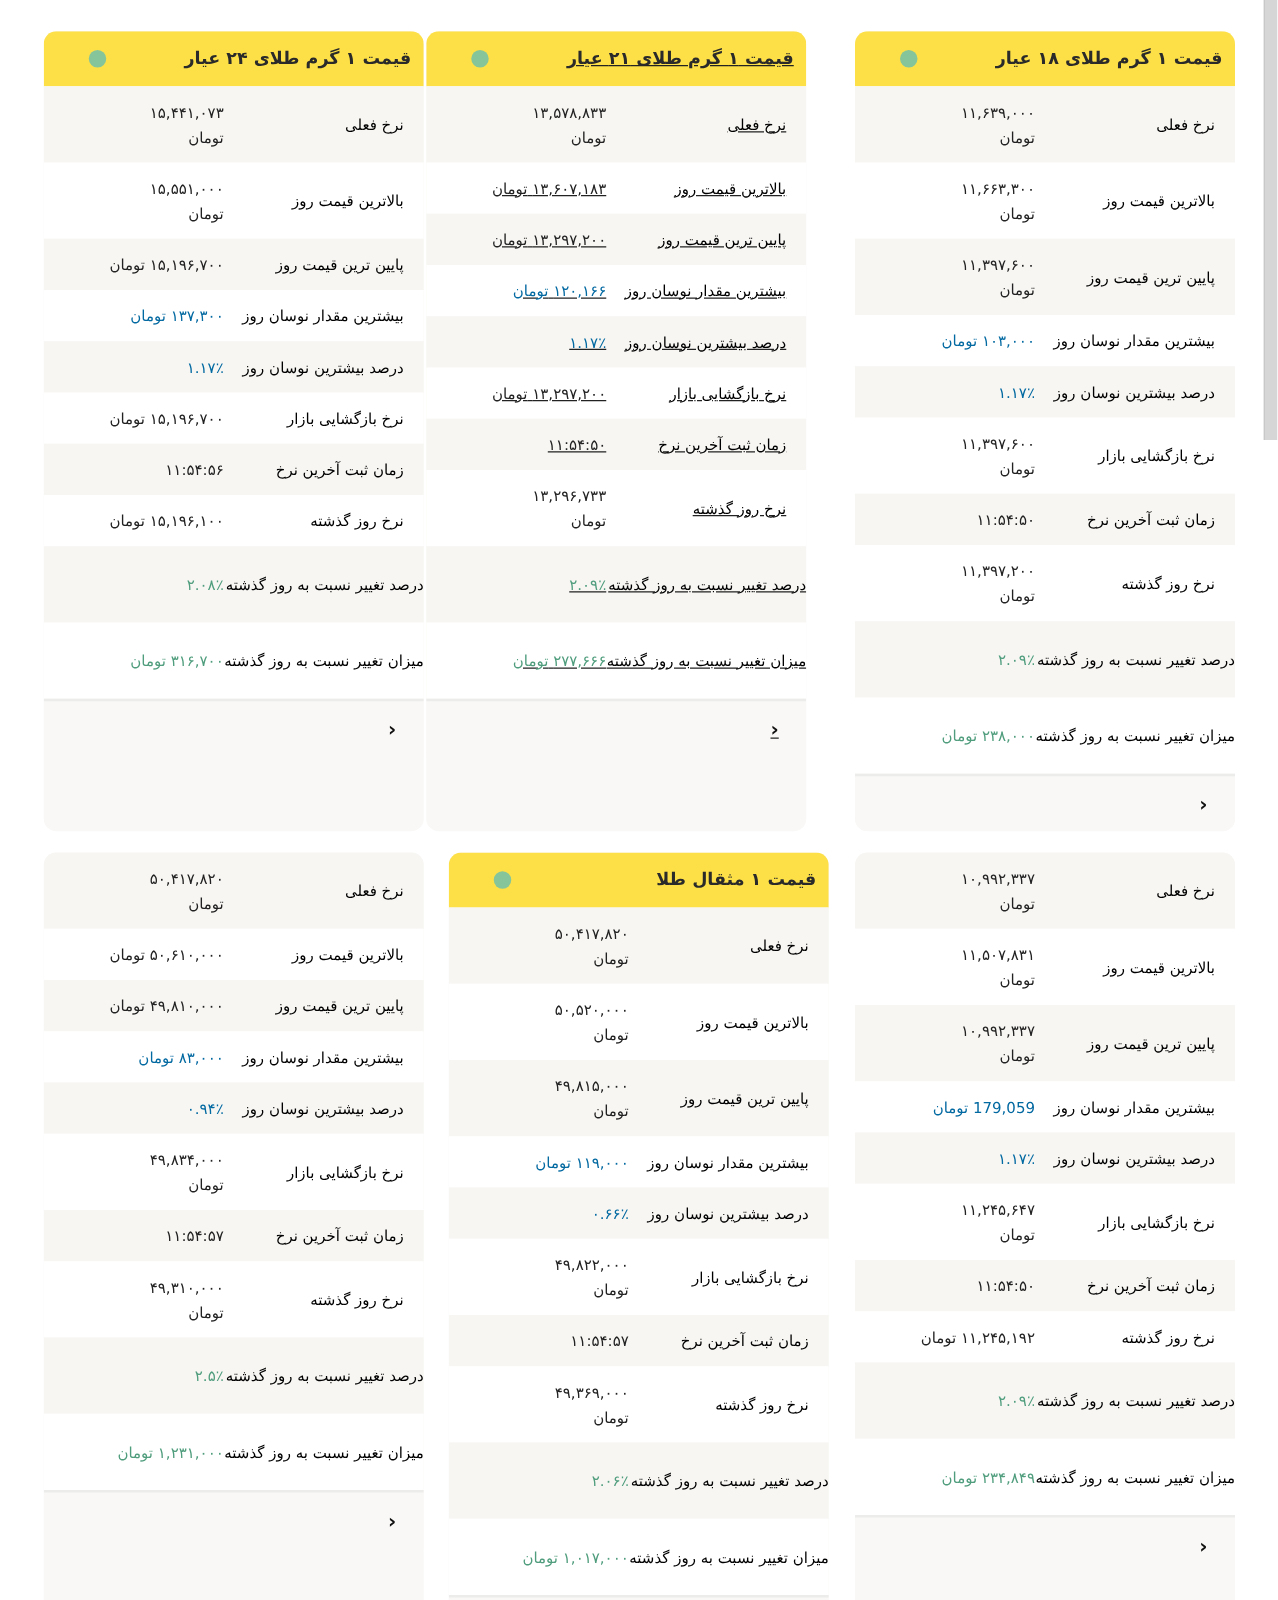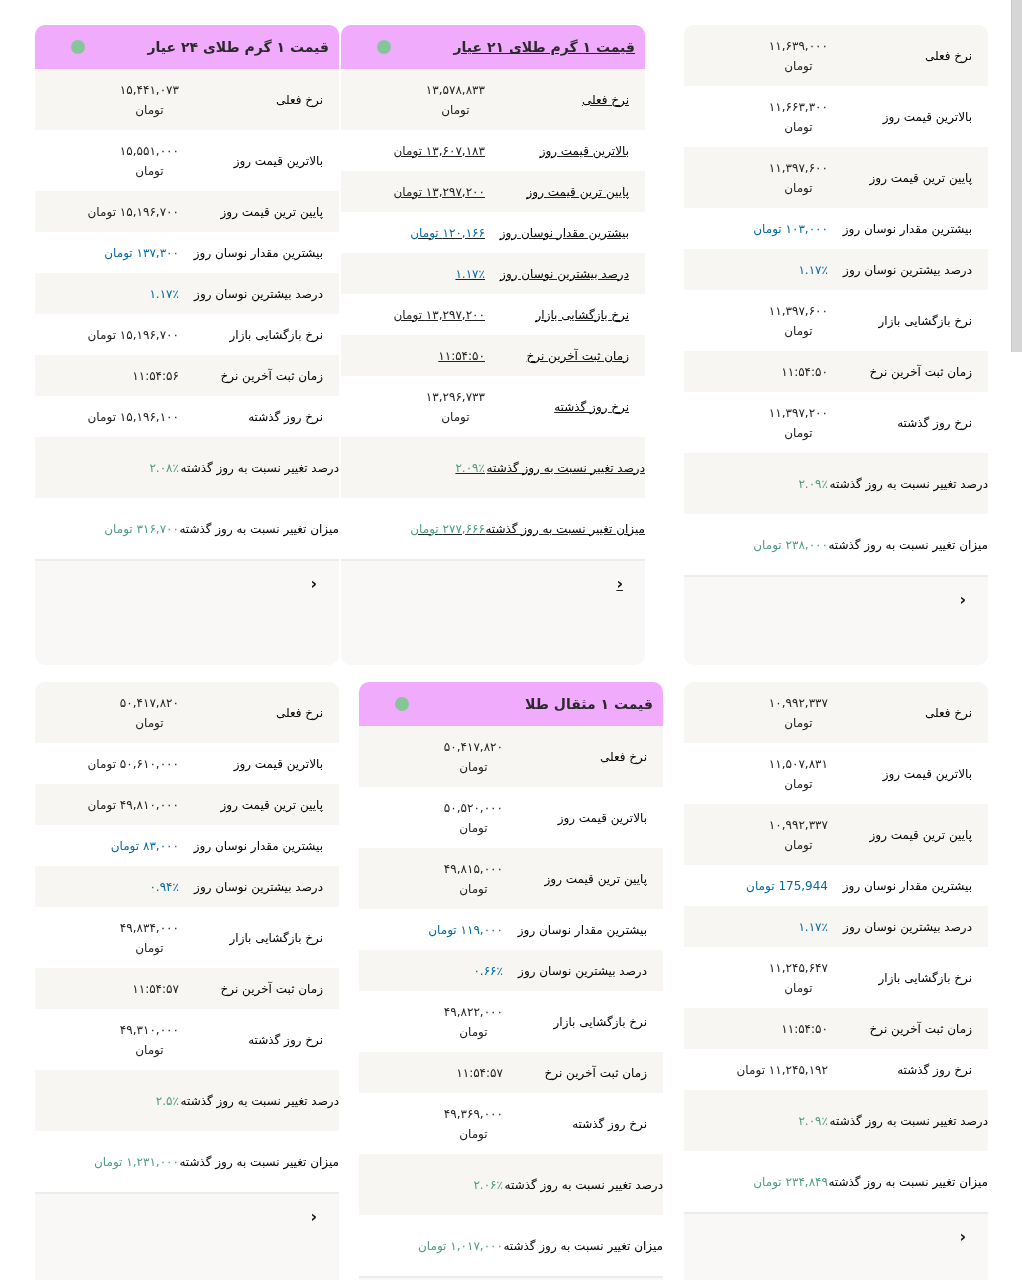--- a/index.html
+++ b/index.html
@@ -11,21 +11,21 @@
   }
   .grid {
     position: absolute; left: 0; top: 0; width: 1022px;
   }
   .card {
     position: absolute; width: 304px;
     background: #f9f8f6; border-radius: 10px; overflow: hidden;
     direction: rtl;
   }
   .card-header {
-    height: 44px; background: #f0abfc;
+    height: 44px; background: #fde047;
     display: flex; align-items: center; justify-content: space-between;
     padding: 0 10px 0 36px; box-sizing: border-box;
   }
   .card-title { font-size: 14px; font-weight: bold; color: #2a2a2a; white-space: nowrap; }
   .status-dot { width: 14px; height: 14px; border-radius: 50%; background: #86c59a; }
   .row {
     display: flex; align-items: center; box-sizing: border-box;
     min-height: 41px; padding: 0;
   }
   .row:nth-child(odd) { background: #f7f6f3; }
@@ -33,40 +33,44 @@
   .row.tall { min-height: 61px; }
   .row-label {
     width: 160px; flex: 0 0 160px; font-size: 12px; color: #000000;
     padding-right: 16px; box-sizing: border-box; line-height: 20px;
   }
   .row-label.wrap { padding-right: 0; }
   .row-value {
     flex: 1; font-size: 12px; color: #222; direction: rtl; text-align: right;
     padding-left: 0; box-sizing: border-box; line-height: 20px;
   }
-  .row-value .v-inner { display: inline-block; text-align: center; }
+  .row-value .v-inner { display: inline-block; text-align: right; }
   .row-value.red { color: #0369a1; }
   .row-value.green { color: #4f9d7d; }
   .rows { }
   .card-footer {
     border-top: 2px solid #ececea; height: 44px; display: flex; align-items: center;
     padding-right: 22px; background: #f9f8f6;
   }
   .chev { font-size: 16px; font-weight: bold; color: #111; }
   .scrollbar {
     position: absolute; right: 0; top: 0; width: 10px; height: 352px;
     background: #d6d6d6; border-left: 1px solid #c8c8c8;
   }
 </style>
 </head>
 <body>
 
 <div class="grid">
 
   <div class="card" style="left:684px; top:25px; height:640px;">
+      <div class="card-header">
+        <span class="card-title">قیمت ۱ گرم طلای ۱۸ عیار</span>
+        <span class="status-dot"></span>
+      </div>
       <div class="rows">
         <div class="row tall">
           <div class="row-label">نرخ فعلی</div>
           <div class="row-value"><span class="v-inner"><span>۱۱,۶۳۹,۰۰۰</span><br><span>تومان</span></span></div>
         </div>
         <div class="row tall">
           <div class="row-label">بالاترین قیمت روز</div>
           <div class="row-value"><span class="v-inner"><span>۱۱,۶۶۳,۳۰۰</span><br><span>تومان</span></span></div>
         </div>
         <div class="row tall">
@@ -220,21 +224,21 @@
         <div class="row tall">
           <div class="row-label">بالاترین قیمت روز</div>
           <div class="row-value"><span class="v-inner"><span>۱۱,۵۰۷,۸۳۱</span><br><span>تومان</span></span></div>
         </div>
         <div class="row tall">
           <div class="row-label">پایین ترین قیمت روز</div>
           <div class="row-value"><span class="v-inner"><span>۱۰,۹۹۲,۳۳۷</span><br><span>تومان</span></span></div>
         </div>
         <div class="row">
           <div class="row-label">بیشترین مقدار نوسان روز</div>
-          <div class="row-value red"><span>175,944</span> <span>تومان</span></div>
+          <div class="row-value red"><span>179,059</span> <span>تومان</span></div>
         </div>
         <div class="row">
           <div class="row-label">درصد بیشترین نوسان روز</div>
           <div class="row-value red"><span>۱.۱۷٪</span></div>
         </div>
         <div class="row tall">
           <div class="row-label">نرخ بازگشایی بازار</div>
           <div class="row-value"><span class="v-inner"><span>۱۱,۲۴۵,۶۴۷</span><br><span>تومان</span></span></div>
         </div>
         <div class="row">

